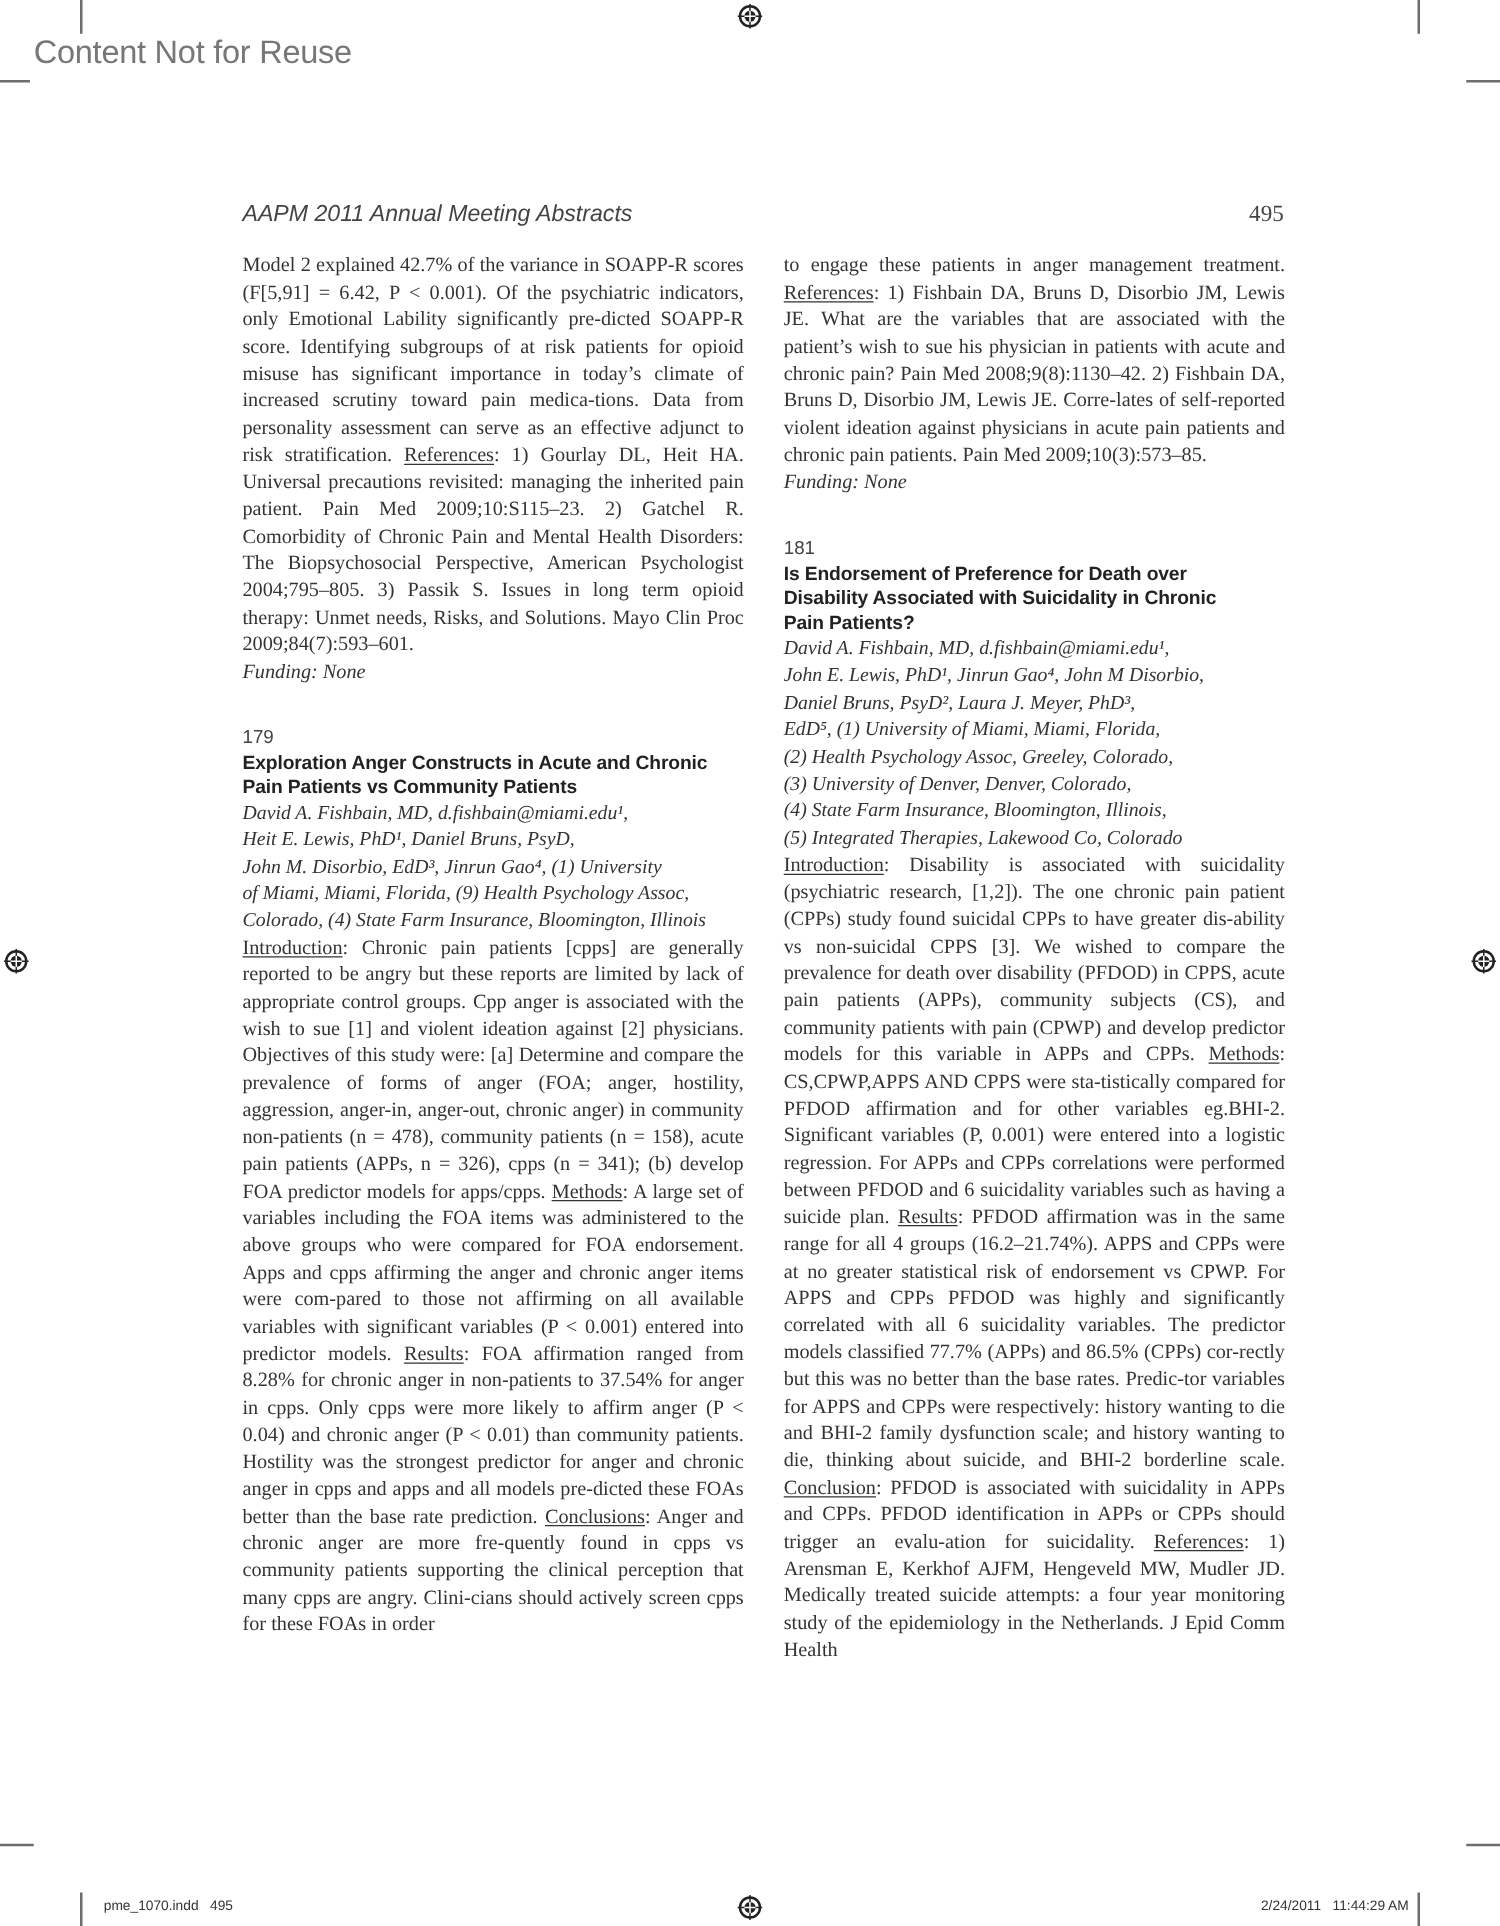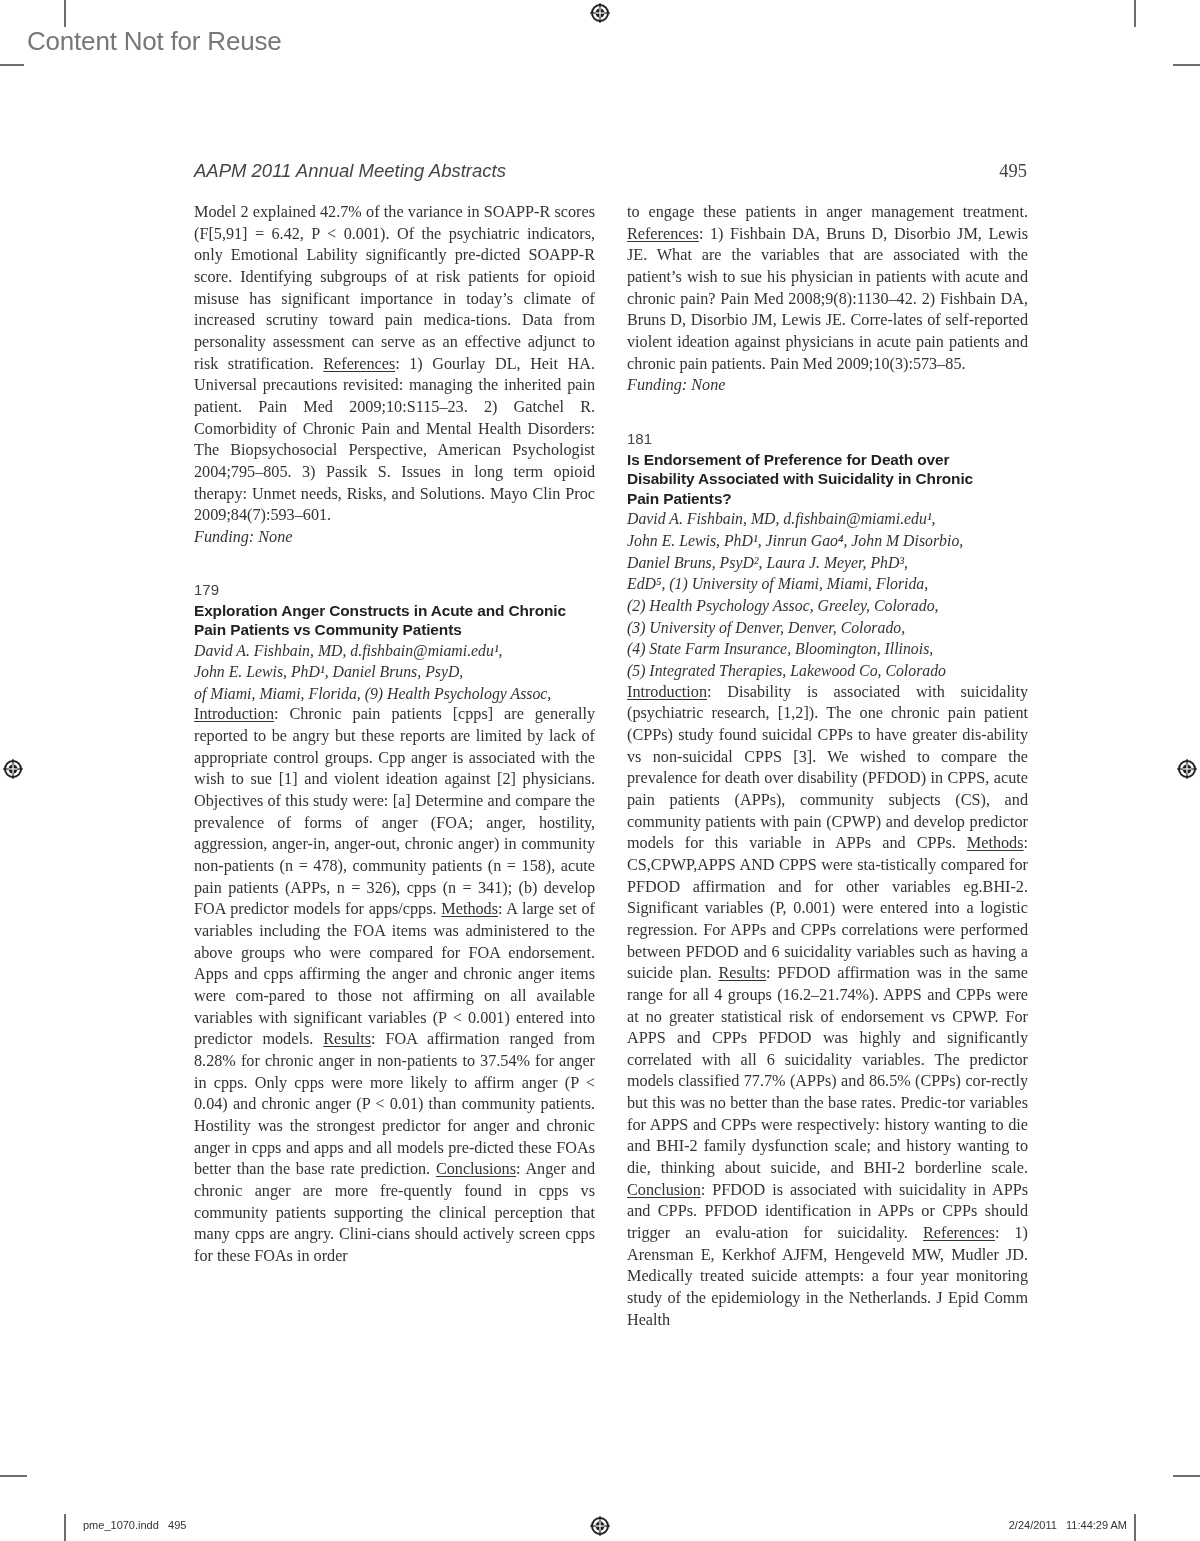--- a/index.html
+++ b/index.html
@@ -127,22 +127,24 @@
   <p>
     <span>Model 2 explained 42.7% of the variance in SOAPP-R scores (F[5,91] = 6.42, P &lt; 0.001). Of the psychiatric indicators, only Emotional Lability significantly pre-dicted SOAPP-R score. Identifying subgroups of at risk patients for opioid misuse has significant importance in today’s climate of increased scrutiny toward pain medica-tions. Data from personality assessment can serve as an effective adjunct to risk stratification.</span>
     <span class="u">References</span><span>: 1) Gourlay DL, Heit HA. Universal precautions revisited: managing the inherited pain patient. Pain Med 2009;10:S115–23. 2) Gatchel R. Comorbidity of Chronic Pain and Mental Health Disorders: The Biopsychosocial Perspective, American Psychologist 2004;795–805. 3) Passik S. Issues in long term opioid therapy: Unmet needs, Risks, and Solutions. Mayo Clin Proc 2009;84(7):593–601.</span>
   </p>
   <p class="funding">Funding:  None</p>
 
   <div class="abs-num">179</div>
   <div class="abs-title">Exploration Anger Constructs in Acute and Chronic Pain Patients vs Community Patients</div>
   <div class="authors">
     <span class="line">David A. Fishbain, MD, d.fishbain@miami.edu¹,</span>
-    <span class="line">John E. Lewis, PhD¹, Daniel Bruns, PsyD,</span>
+    <span class="line">Heit E. Lewis, PhD¹, Daniel Bruns, PsyD,</span>
+    <span class="line">John M. Disorbio, EdD³, Jinrun Gao⁴, (1) University</span>
     <span class="line">of Miami, Miami, Florida, (9) Health Psychology Assoc,</span>
+    <span class="line">Colorado, (4) State Farm Insurance, Bloomington, Illinois</span>
   </div>
   <p>
     <span class="u">Introduction</span><span>: Chronic pain patients [cpps] are generally reported to be angry but these reports are limited by lack of appropriate control groups. Cpp anger is associated with the wish to sue [1] and violent ideation against [2] physicians. Objectives of this study were: [a] Determine and compare the prevalence of forms of anger (FOA; anger, hostility, aggression, anger-in, anger-out, chronic anger) in community non-patients (n = 478), community patients (n = 158), acute pain patients (APPs, n = 326), cpps (n = 341); (b) develop FOA predictor models for apps/cpps. </span><span class="u">Methods</span><span>: A large set of variables including the FOA items was administered to the above groups who were compared for FOA endorsement. Apps and cpps affirming the anger and chronic anger items were com-pared to those not affirming on all available variables with significant variables (P &lt; 0.001) entered into predictor models. </span><span class="u">Results</span><span>: FOA affirmation ranged from 8.28% for chronic anger in non-patients to 37.54% for anger in cpps. Only cpps were more likely to affirm anger (P &lt; 0.04) and chronic anger (P &lt; 0.01) than community patients. Hostility was the strongest predictor for anger and chronic anger in cpps and apps and all models pre-dicted these FOAs better than the base rate prediction. </span><span class="u">Conclusions</span><span>: Anger and chronic anger are more fre-quently found in cpps vs community patients supporting the clinical perception that many cpps are angry. Clini-cians should actively screen cpps for these FOAs in order</span>
   </p>
 </div>
 
 <div class="col right">
   <p>
     <span>to engage these patients in anger management treatment. </span><span class="u">References</span><span>: 1) Fishbain DA, Bruns D, Disorbio JM, Lewis JE. What are the variables that are associated with the patient’s wish to sue his physician in patients with acute and chronic pain? Pain Med 2008;9(8):1130–42. 2) Fishbain DA, Bruns D, Disorbio JM, Lewis JE. Corre-lates of self-reported violent ideation against physicians in acute pain patients and chronic pain patients. Pain Med 2009;10(3):573–85.</span>
   </p>

